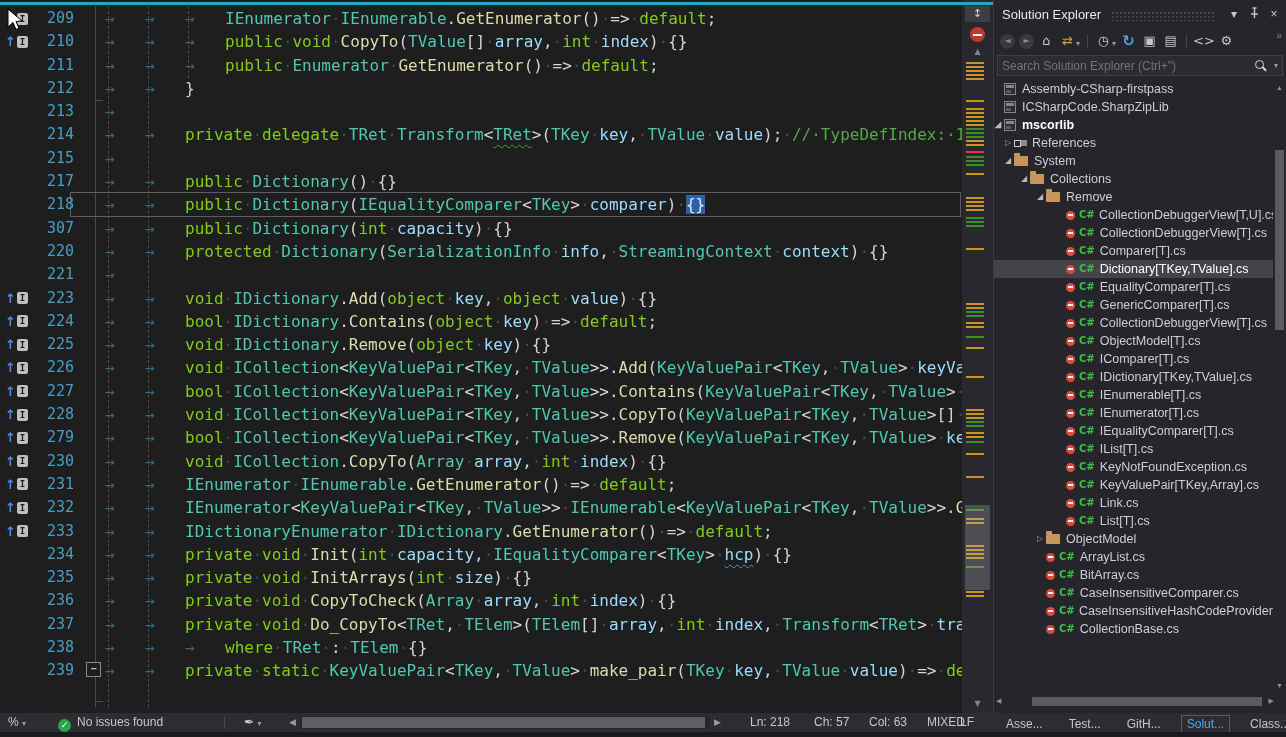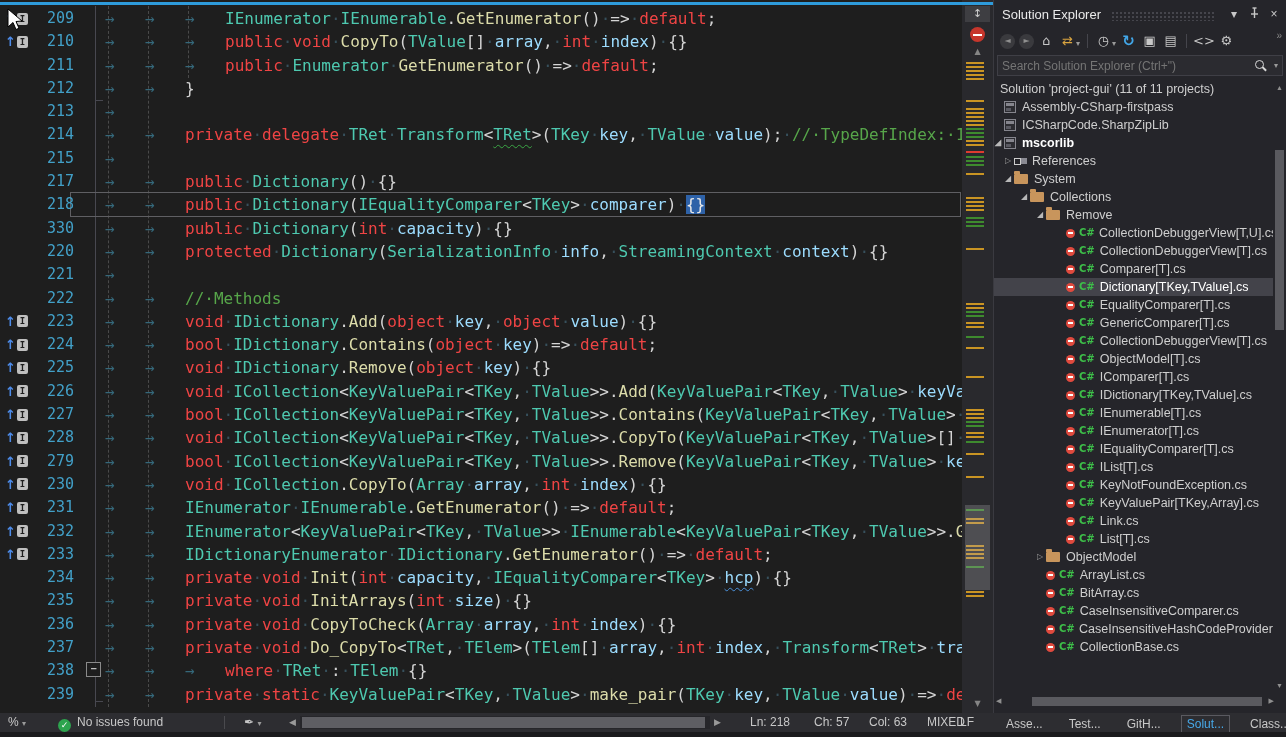--- a/index.html
+++ b/index.html
@@ -16,21 +16,21 @@
   .line{position:relative;height:23.3px;}
   .line.cur .curbox{position:absolute;left:70px;right:1px;top:-1px;bottom:0;border:1px solid #5f5f63;}
   .ln{position:absolute;left:28px;top:0;width:46px;text-align:right;color:#42a0c8;
       font:15px/23.3px "DejaVu Sans Mono",monospace;}
   .glyph{position:absolute;left:5px;top:4px;height:15px;display:flex;align-items:center;}
   .glyph .up{color:#4d8be8;font:bold 13px/13px "DejaVu Sans",sans-serif;}
   .glyph .ibox{display:inline-block;width:11px;height:12px;margin-left:1px;background:#bfbfbf;border-radius:2px;
       color:#1e1e1e;font:bold 9px/12px "DejaVu Sans Mono",monospace;text-align:center;}
   .code{position:absolute;left:105px;top:0;white-space:pre;font:16px/23.3px "DejaVu Sans Mono",monospace;}
   .tab{display:inline-block;width:40px;color:#35687a;}
-  .tk-k{color:#ef4444}.tk-t{color:#4ec9b0}.tk-m{color:#dcdcaa}.tk-p{color:#9cdcfe}
+  .tk-k{color:#84cc16}.tk-t{color:#4ec9b0}.tk-m{color:#dcdcaa}.tk-p{color:#9cdcfe}
   .tk-c{color:#57a64a}.tk-d{color:#d4d4d4}.tk-w{color:#37505c}
   .tk-e{color:#e8e8e8;background:#2e62a8;}
   .tk-u{color:#4ec9b0;text-decoration:underline wavy #3bа745;text-decoration:underline wavy #3ba745;text-decoration-thickness:1px;text-underline-offset:4px;}
   .tk-b{color:#9cdcfe;text-decoration:underline wavy #4a90d9;text-decoration-thickness:1px;text-underline-offset:4px;}
   .foldbox{position:absolute;left:86px;top:662px;width:13px;height:13px;background:#1e1e1e;border:1px solid #8a8a8a;
       color:#c8c8c8;font:bold 10px/12px "DejaVu Sans Mono",monospace;text-align:center;z-index:4;}
   .tick{position:absolute;background:#484850;height:1px;width:8px;left:95px;}
   
   .vstrip{position:absolute;left:962px;top:0;width:31px;height:713px;background:#29292d;z-index:5;}
   .splitter{position:absolute;left:3px;top:6px;width:25px;height:16px;background:#3e3e42;color:#d0d0d0;
@@ -155,34 +155,30 @@
         <div class="line">
           <span class="ln">217</span>
           <span class="code"><span class="tab">→</span><span class="tab">→</span><span class="tk-k">public</span><span class="tk-w">·</span><span class="tk-t">Dictionary</span><span class="tk-d">()</span><span class="tk-w">·</span><span class="tk-d">{}</span></span>
         </div>
         <div class="line cur">
           <div class="curbox"></div>
           <span class="ln">218</span>
           <span class="code"><span class="tab">→</span><span class="tab">→</span><span class="tk-k">public</span><span class="tk-w">·</span><span class="tk-t">Dictionary</span><span class="tk-d">(</span><span class="tk-t">IEqualityComparer</span><span class="tk-d">&lt;</span><span class="tk-t">TKey</span><span class="tk-d">&gt;</span><span class="tk-w">·</span><span class="tk-p">comparer</span><span class="tk-d">)</span><span class="tk-w">·</span><span class="tk-e">{}</span></span>
         </div>
         <div class="line">
-          <span class="ln">330</span>
+          <span class="ln">307</span>
           <span class="code"><span class="tab">→</span><span class="tab">→</span><span class="tk-k">public</span><span class="tk-w">·</span><span class="tk-t">Dictionary</span><span class="tk-d">(</span><span class="tk-k">int</span><span class="tk-w">·</span><span class="tk-p">capacity</span><span class="tk-d">)</span><span class="tk-w">·</span><span class="tk-d">{}</span></span>
         </div>
         <div class="line">
           <span class="ln">220</span>
           <span class="code"><span class="tab">→</span><span class="tab">→</span><span class="tk-k">protected</span><span class="tk-w">·</span><span class="tk-t">Dictionary</span><span class="tk-d">(</span><span class="tk-t">SerializationInfo</span><span class="tk-w">·</span><span class="tk-p">info</span><span class="tk-d">,</span><span class="tk-w">·</span><span class="tk-t">StreamingContext</span><span class="tk-w">·</span><span class="tk-p">context</span><span class="tk-d">)</span><span class="tk-w">·</span><span class="tk-d">{}</span></span>
         </div>
         <div class="line">
           <span class="ln">221</span>
           <span class="code"><span class="tab">→</span></span>
-        </div>
-        <div class="line">
-          <span class="ln">222</span>
-          <span class="code"><span class="tab">→</span><span class="tab">→</span><span class="tk-c">//·Methods</span></span>
         </div>
         <div class="line">
           <span class="ln">223</span>
           <span class="glyph">
             <span class="up">↑</span>
             <span class="ibox">I</span>
           </span>
           <span class="code"><span class="tab">→</span><span class="tab">→</span><span class="tk-k">void</span><span class="tk-w">·</span><span class="tk-t">IDictionary</span><span class="tk-d">.</span><span class="tk-m">Add</span><span class="tk-d">(</span><span class="tk-k">object</span><span class="tk-w">·</span><span class="tk-p">key</span><span class="tk-d">,</span><span class="tk-w">·</span><span class="tk-k">object</span><span class="tk-w">·</span><span class="tk-p">value</span><span class="tk-d">)</span><span class="tk-w">·</span><span class="tk-d">{}</span></span>
         </div>
         <div class="line">
@@ -394,23 +390,20 @@
         <span class="tico">&lt;&gt;</span>
         <span class="tico">⚙</span>
       </div>
     <div class="toverflow">»</div>
     <div class="sesearch">
       <input placeholder="Search Solution Explorer (Ctrl+&quot;)" style="">
       <span class="mag"></span>
       <span class="secaret">▾</span>
     </div>
     <div class="setree" id="setree">
-        <div class="trow" style="padding-left: 6px;">
-          <span>Solution 'project-gui' (11 of 11 projects)</span>
-        </div>
         <div class="trow" style="padding-left: 10px;">
           <span class="proj-ic"></span>
           <span>Assembly-CSharp-firstpass</span>
         </div>
         <div class="trow" style="padding-left: 10px;">
           <span class="proj-ic"></span>
           <span>ICSharpCode.SharpZipLib</span>
         </div>
         <div class="trow bold" style="padding-left: 10px;">
           <span class="exp open pull">◢</span>

